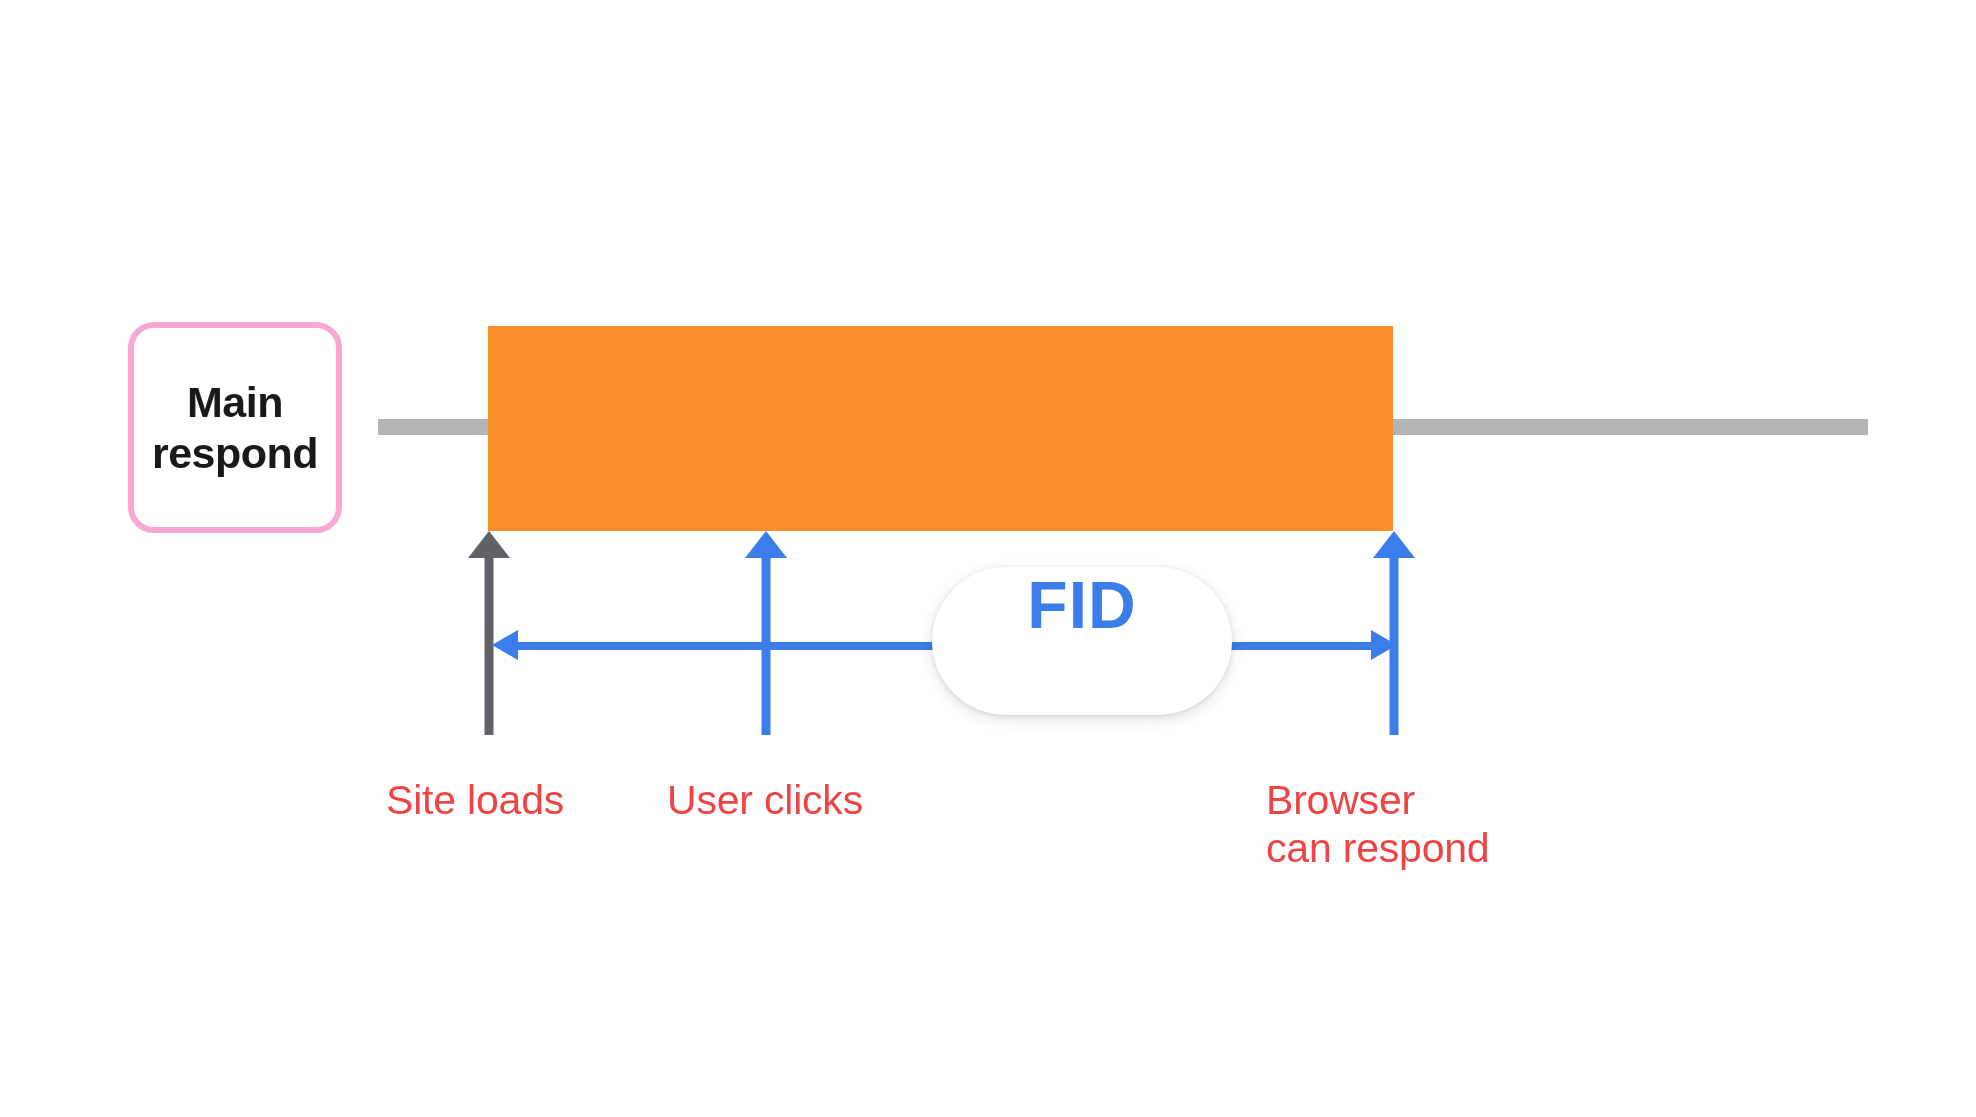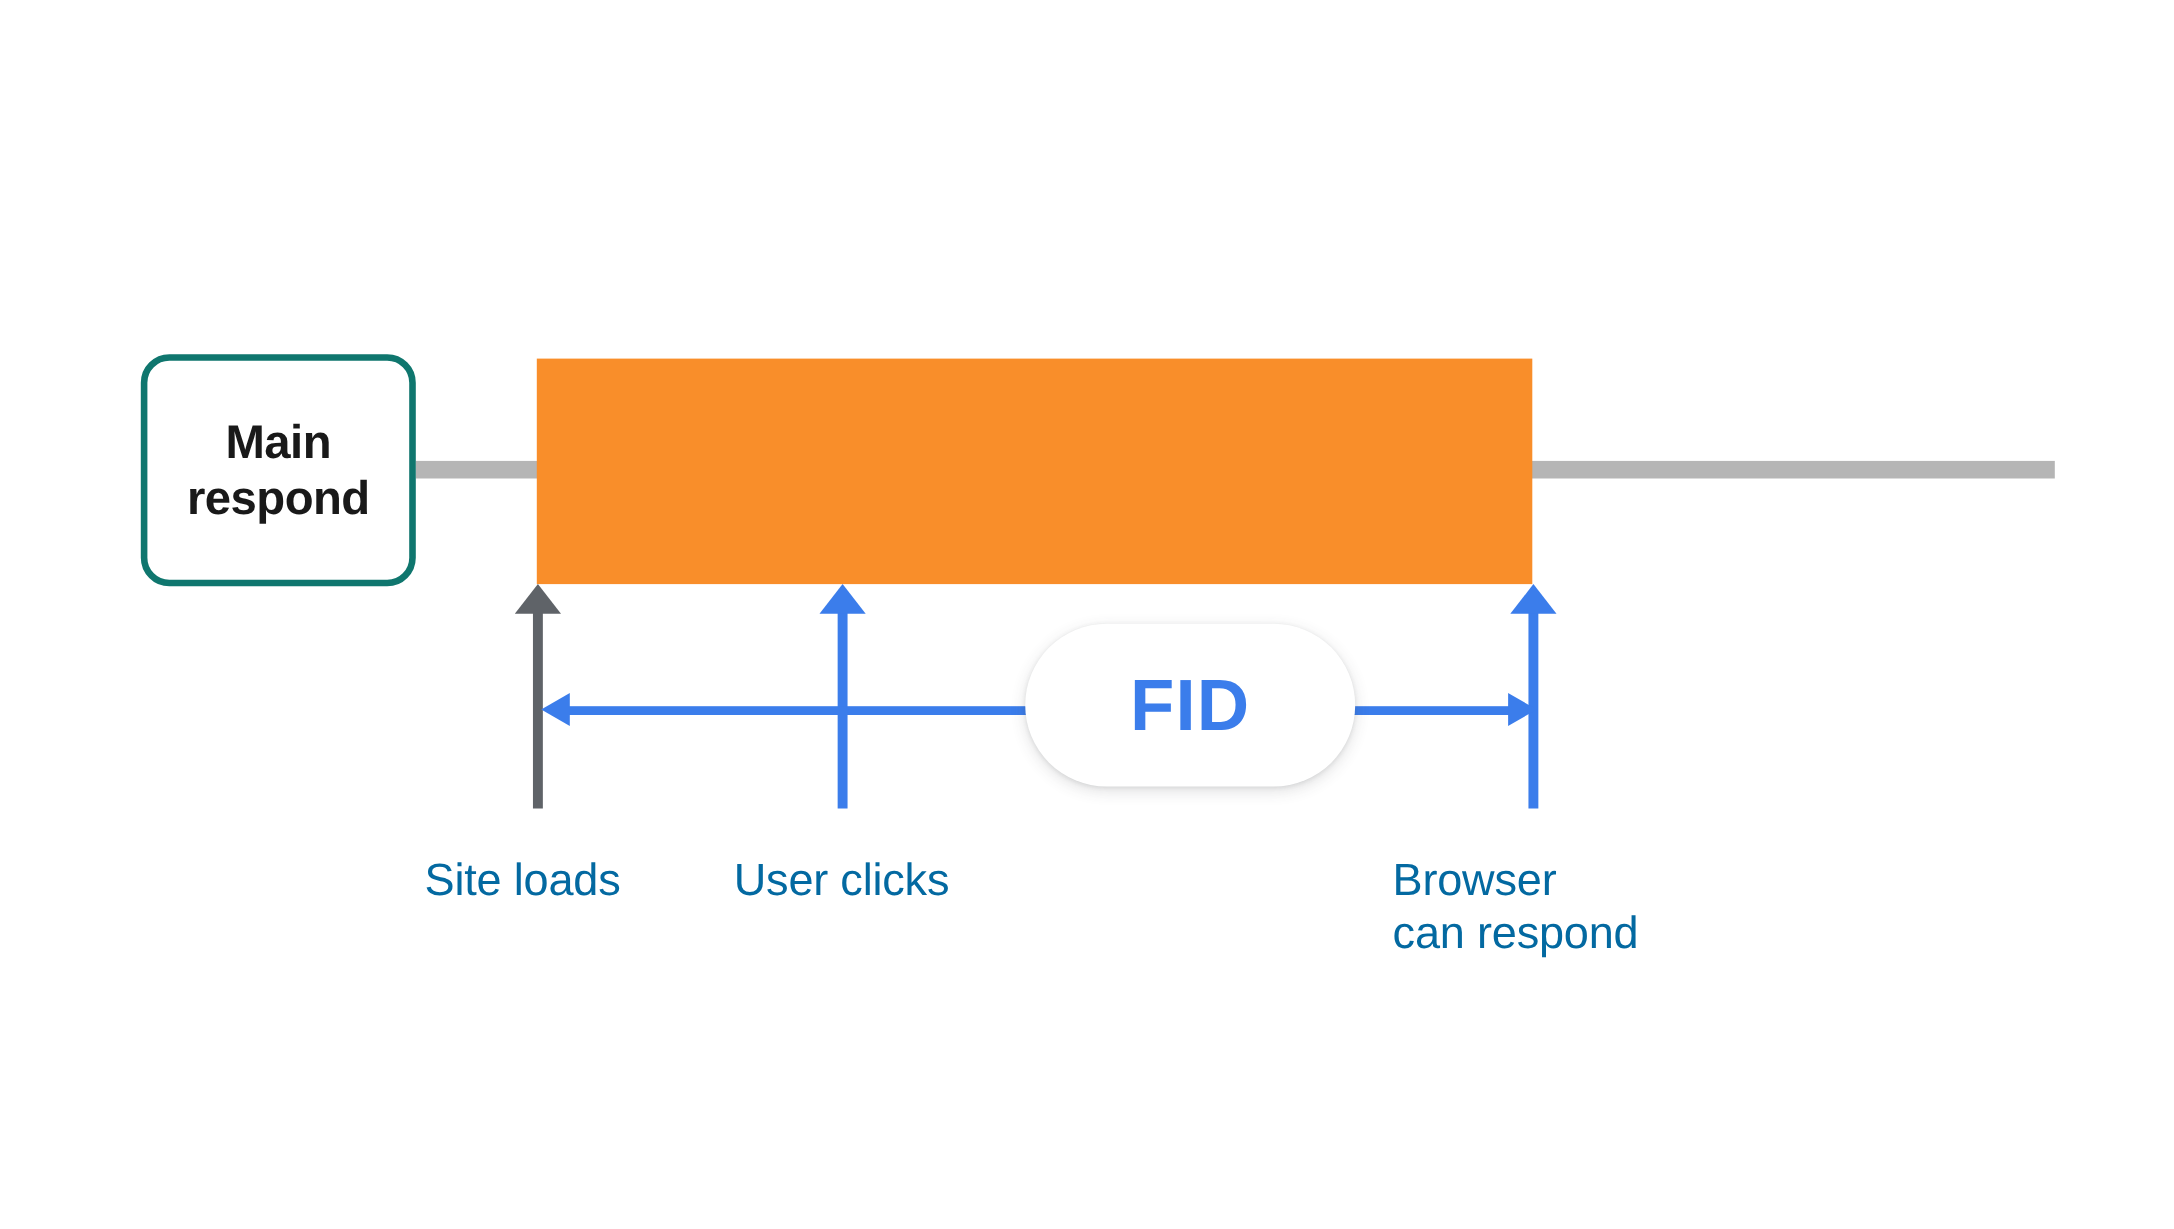--- a/index.html
+++ b/index.html
@@ -18,24 +18,24 @@
     width: 1976px;
     height: 1117px;
     background: #ffffff;
   }
 
   
   .thread-box {
     position: absolute;
     left: 128px;
     top: 322px;
-    width: 250px;
+    width: 214px;
     height: 211px;
     box-sizing: border-box;
-    border: 6px solid #0f766e;
+    border: 6px solid #f9a8d4;
     border-radius: 26px;
     background: #ffffff;
     display: flex;
     flex-direction: column;
     align-items: center;
     justify-content: center;
     z-index: 6;
   }
   .thread-box-line {
     font-size: 43px;
@@ -137,36 +137,35 @@
   .fid-pill {
     position: absolute;
     left: 932px;
     top: 567px;
     width: 300px;
     height: 148px;
     border-radius: 74px;
     background: #ffffff;
     box-shadow: 0 4px 14px rgba(60,64,67,0.16), 0 1px 4px rgba(60,64,67,0.12);
     display: flex;
-    align-items: center;
     justify-content: center;
     z-index: 5;
   }
   .fid-pill-text {
     font-size: 66px;
     font-weight: bold;
     color: #3b7deb;
     letter-spacing: 1px;
   }
 
   
   .caption {
     position: absolute;
     font-size: 41px;
-    color: #0369a1;
+    color: #ef4444;
     line-height: 1.18;
     letter-spacing: -0.2px;
     z-index: 4;
     white-space: nowrap;
   }
   #caption-site-loads { left: 386px; top: 776px; }
   #caption-user-clicks { left: 651px; top: 776px; margin-left: 16px; }
   #caption-browser-responds {
     left: 1266px;
     top: 776px;

